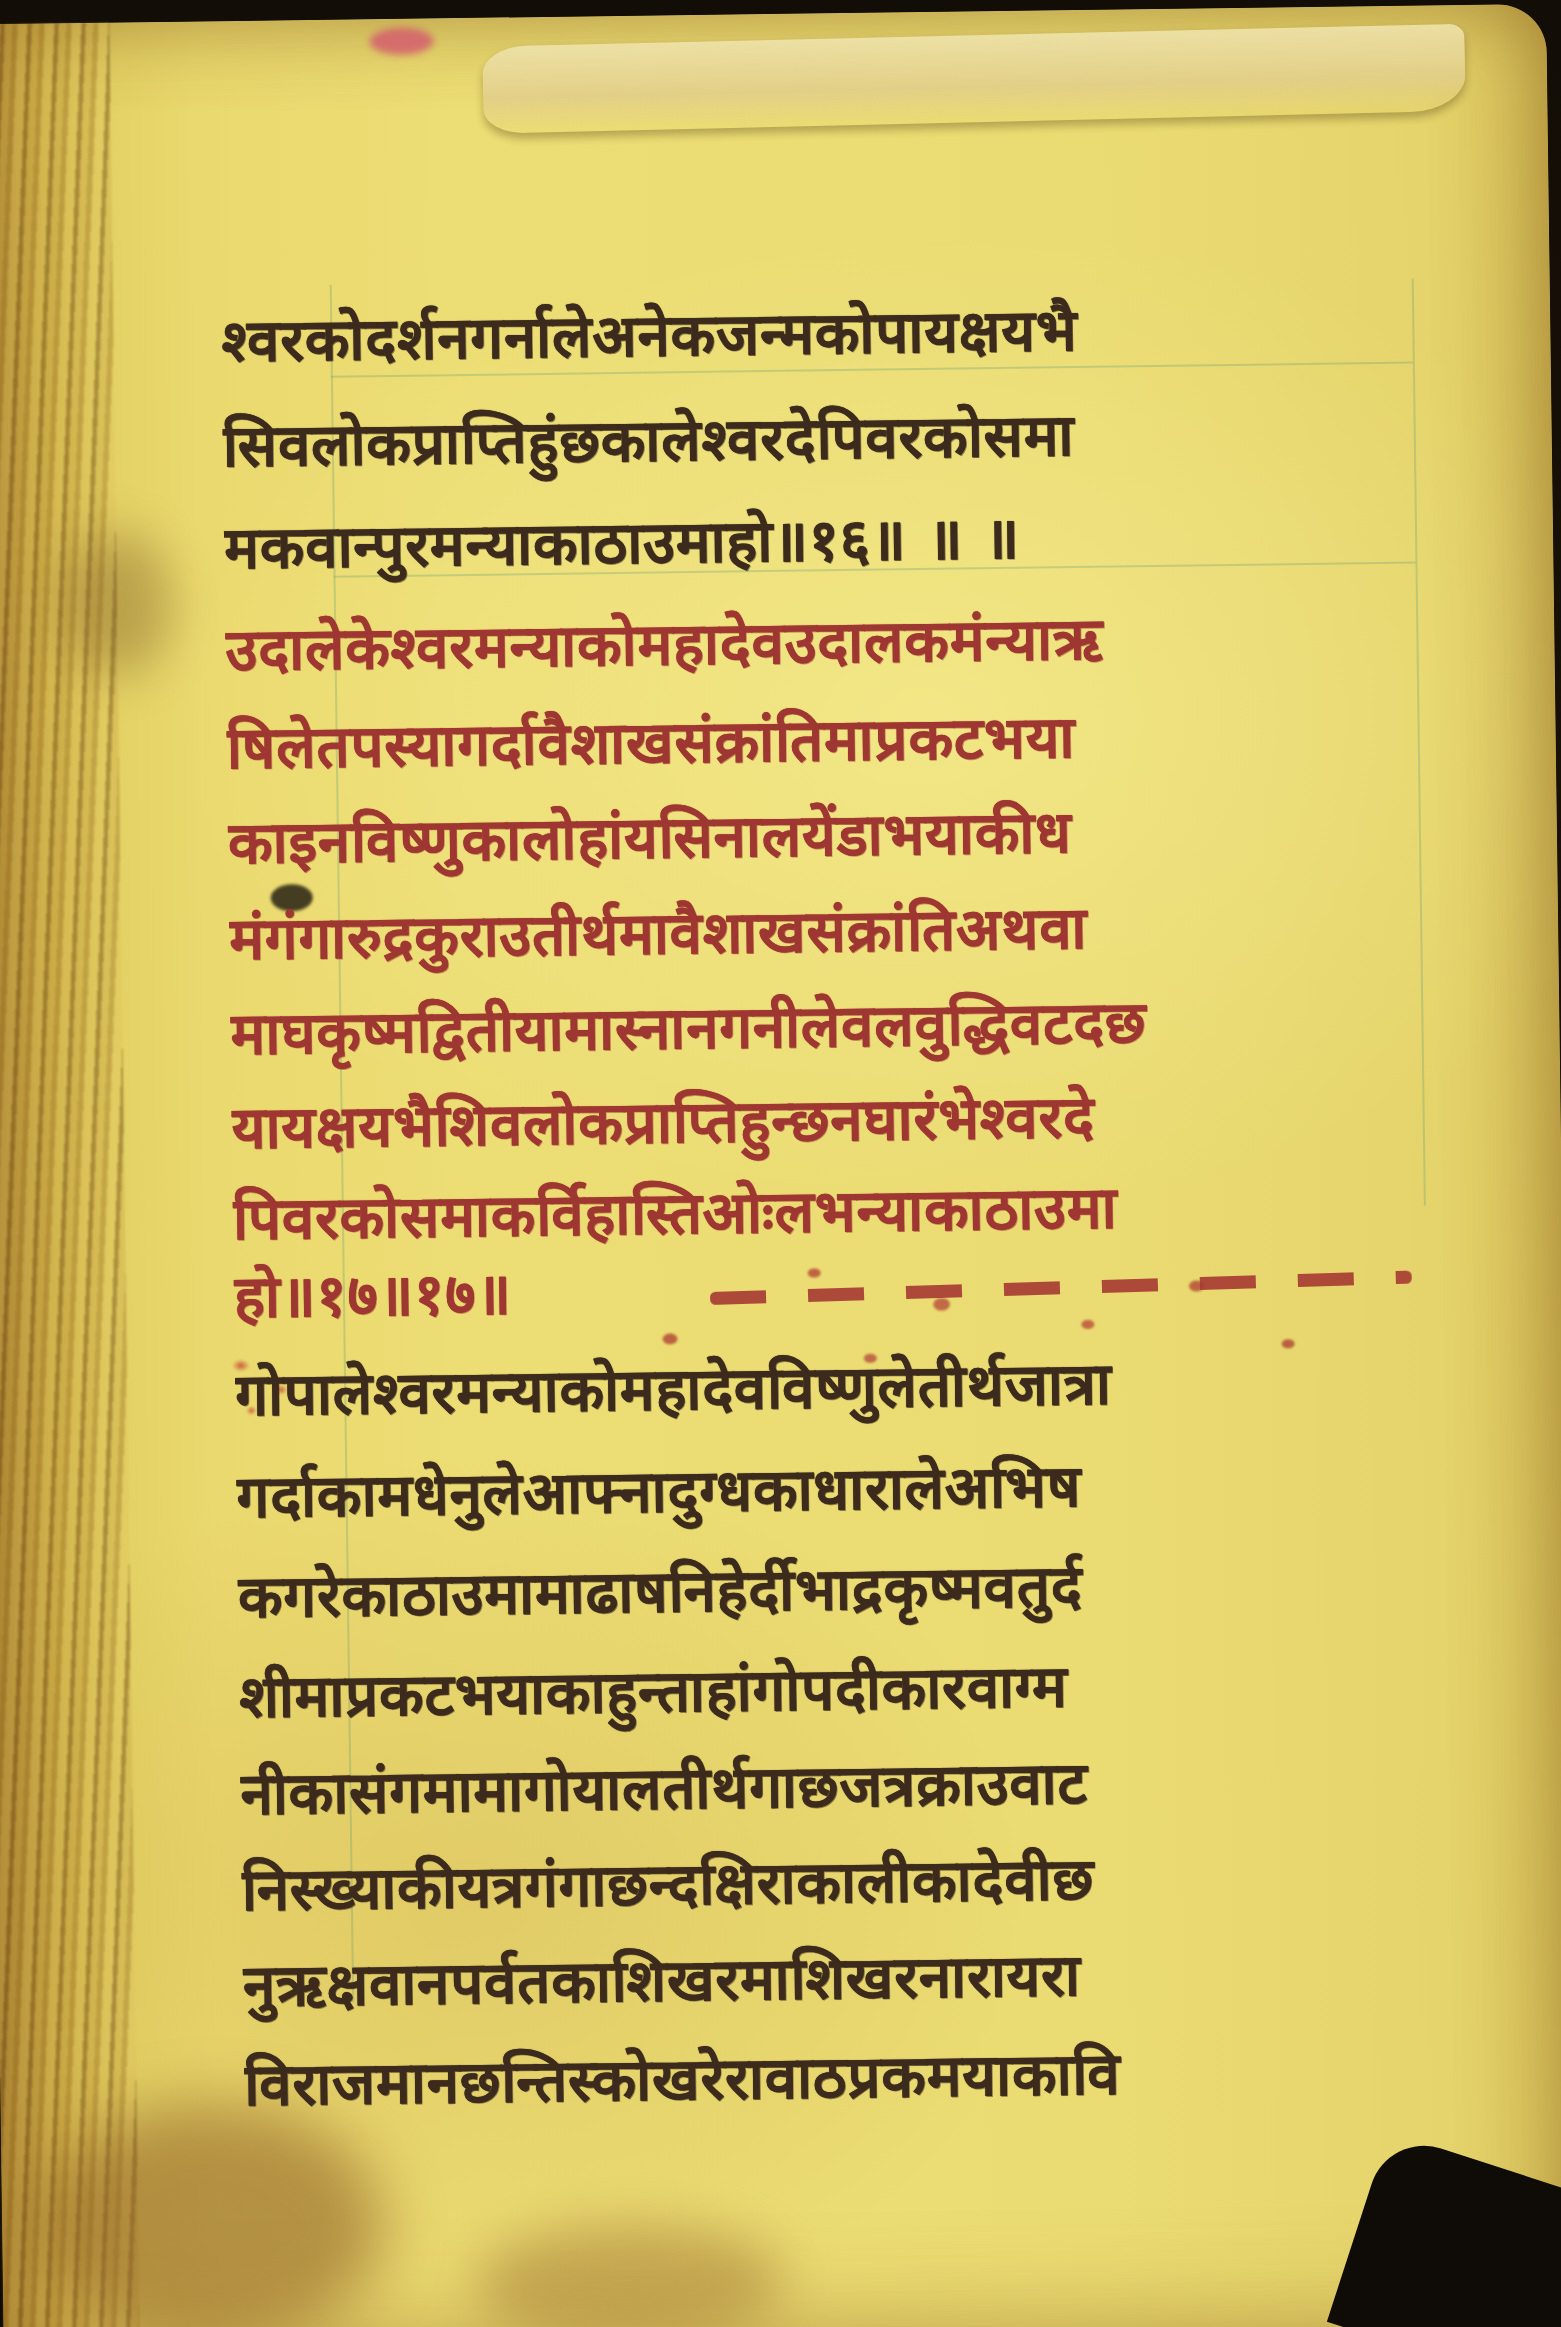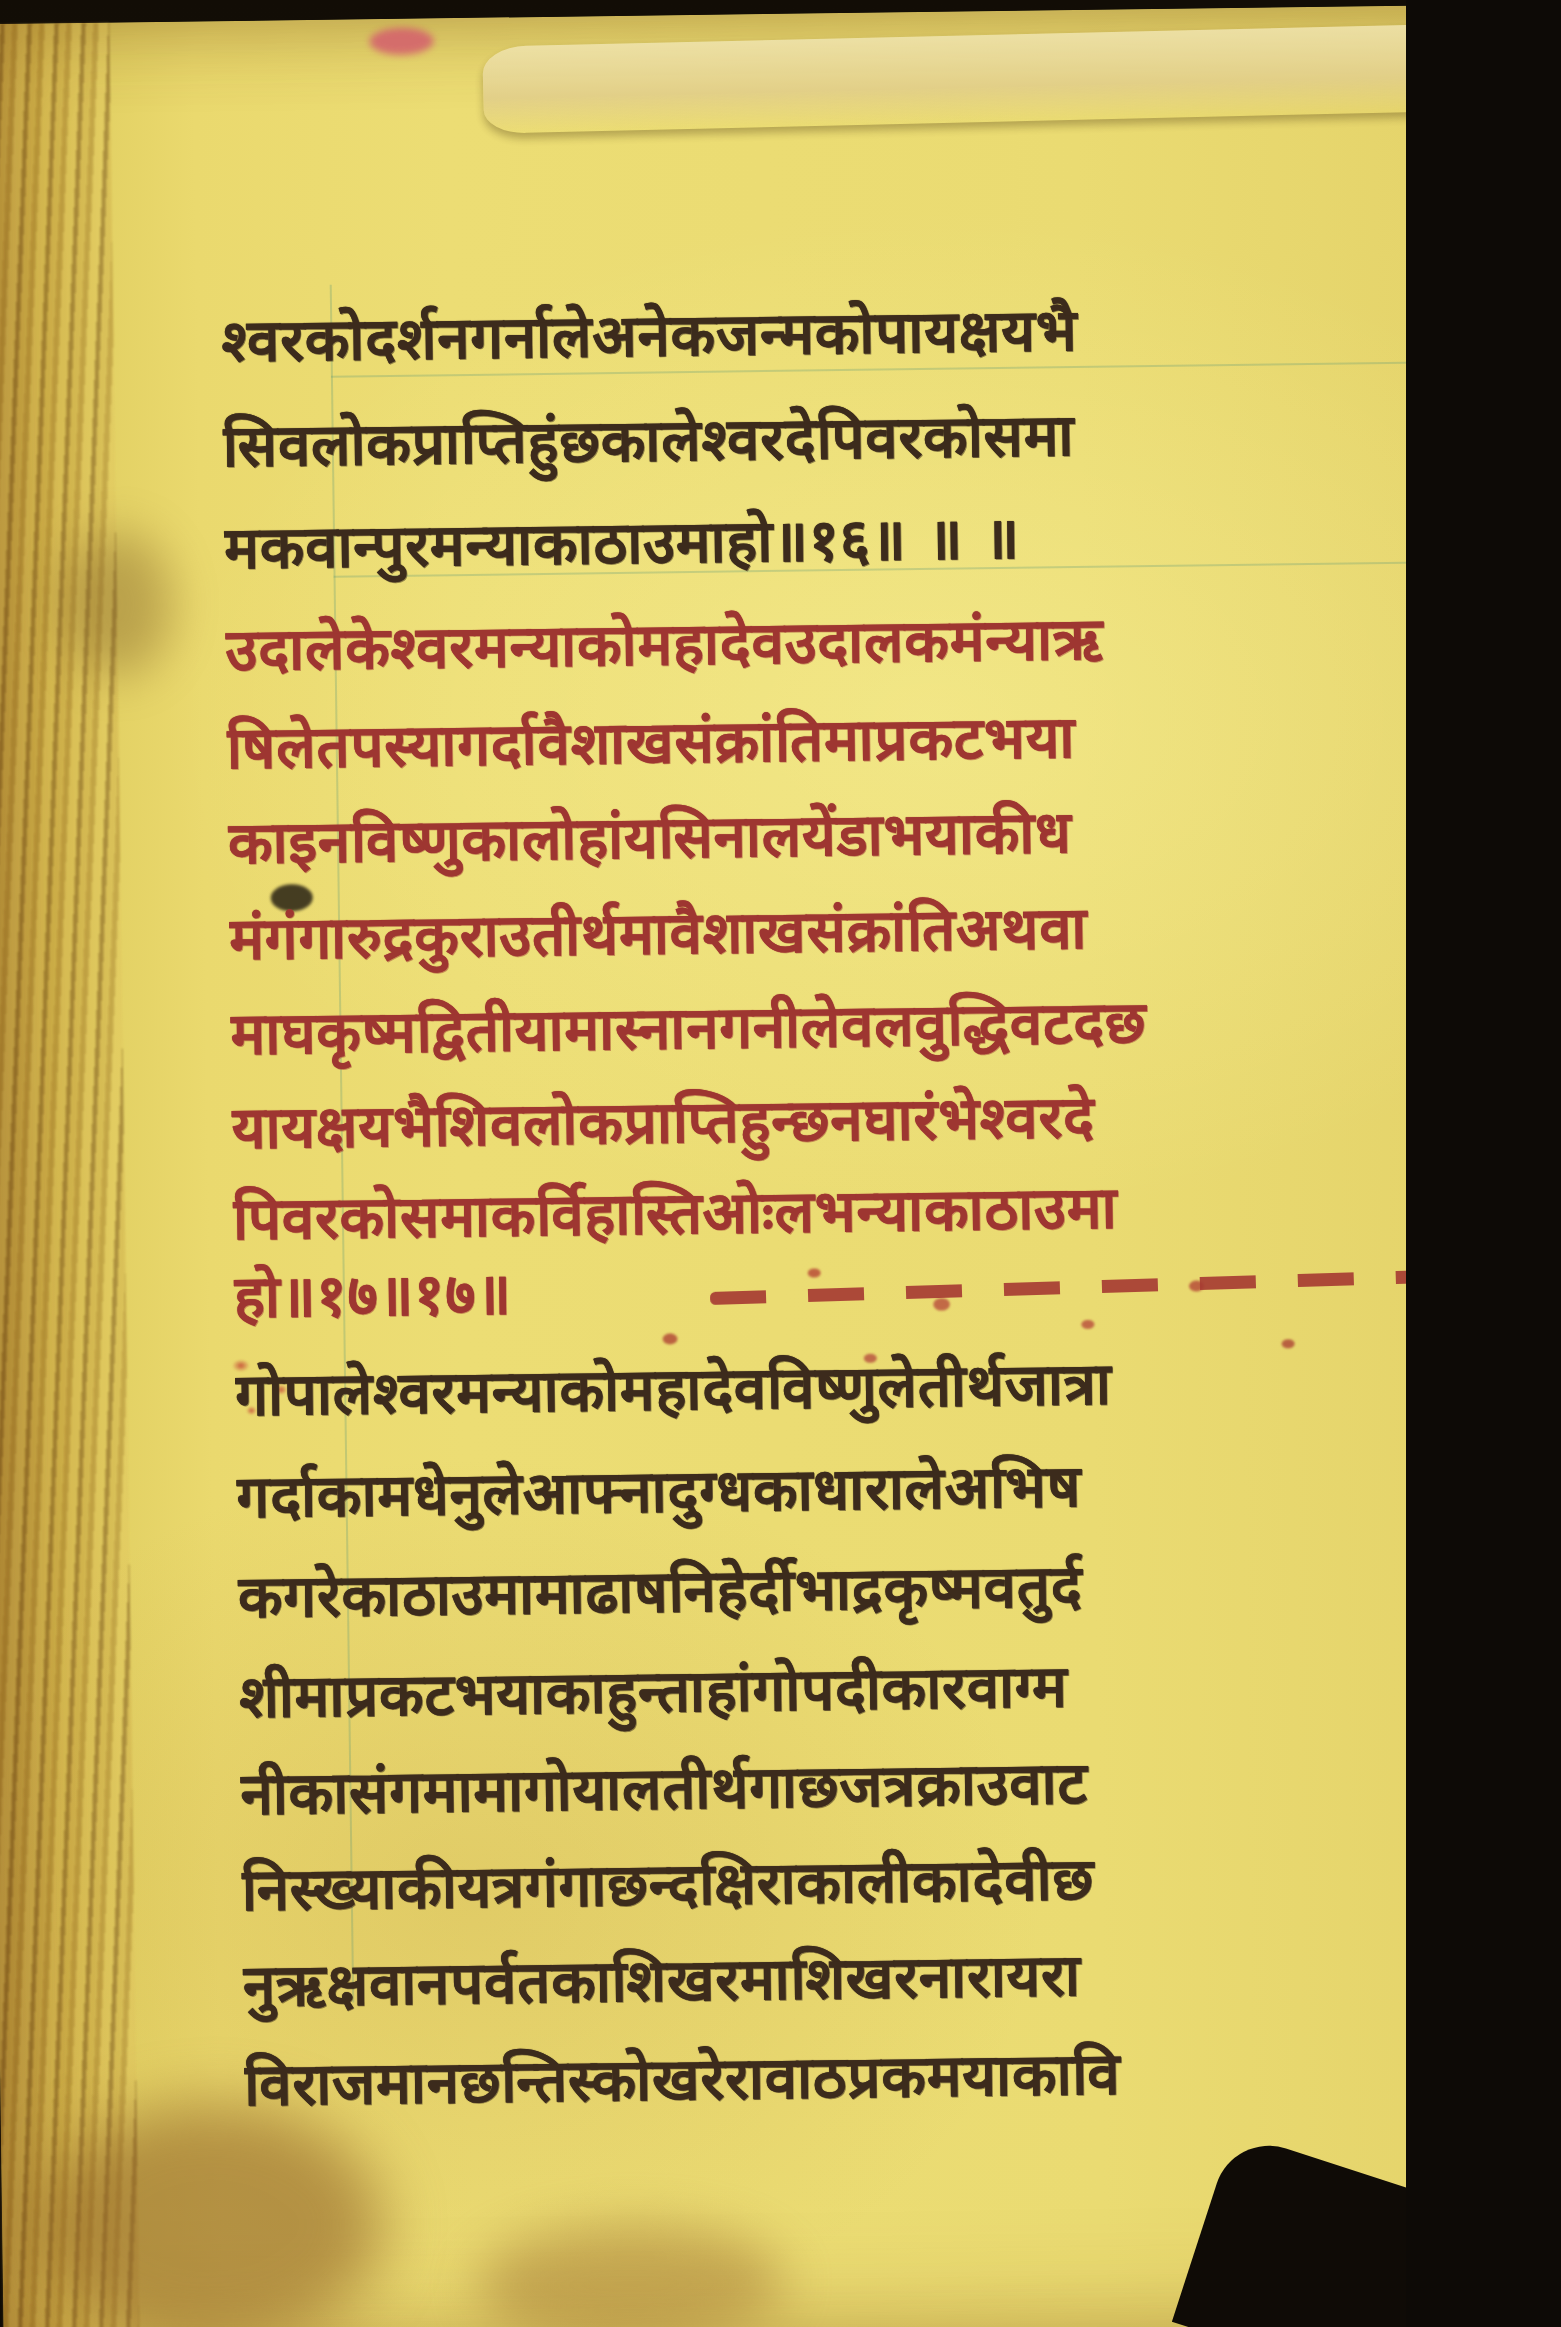--- a/index.html
+++ b/index.html
@@ -1,18 +1,18 @@
 <!DOCTYPE html>
 <html style="font-size:14.5px"><head>
 <meta charset="utf-8">
 <style>
   html,body{margin:0;padding:0;background:#0d0a06;}
   #canvas{
     position:relative;
-    width:1406px;height:2327px;
+    width:1561px;height:2327px;
     overflow:hidden;
     background:linear-gradient(180deg,#120d06 0%,#1a1208 40%,#0e0a05 100%);
     font-family:"DejaVu Sans",sans-serif;
   }
   
   .page{
     position:absolute;left:-16.4px;top:12.7px;width:1573px;height:2355px;
     transform:rotate(-0.75deg);transform-origin:55% 35%;
     background:
       radial-gradient(1091px 727px at 60% 30%,rgba(255,250,170,.35),rgba(0,0,0,0) 70%),

